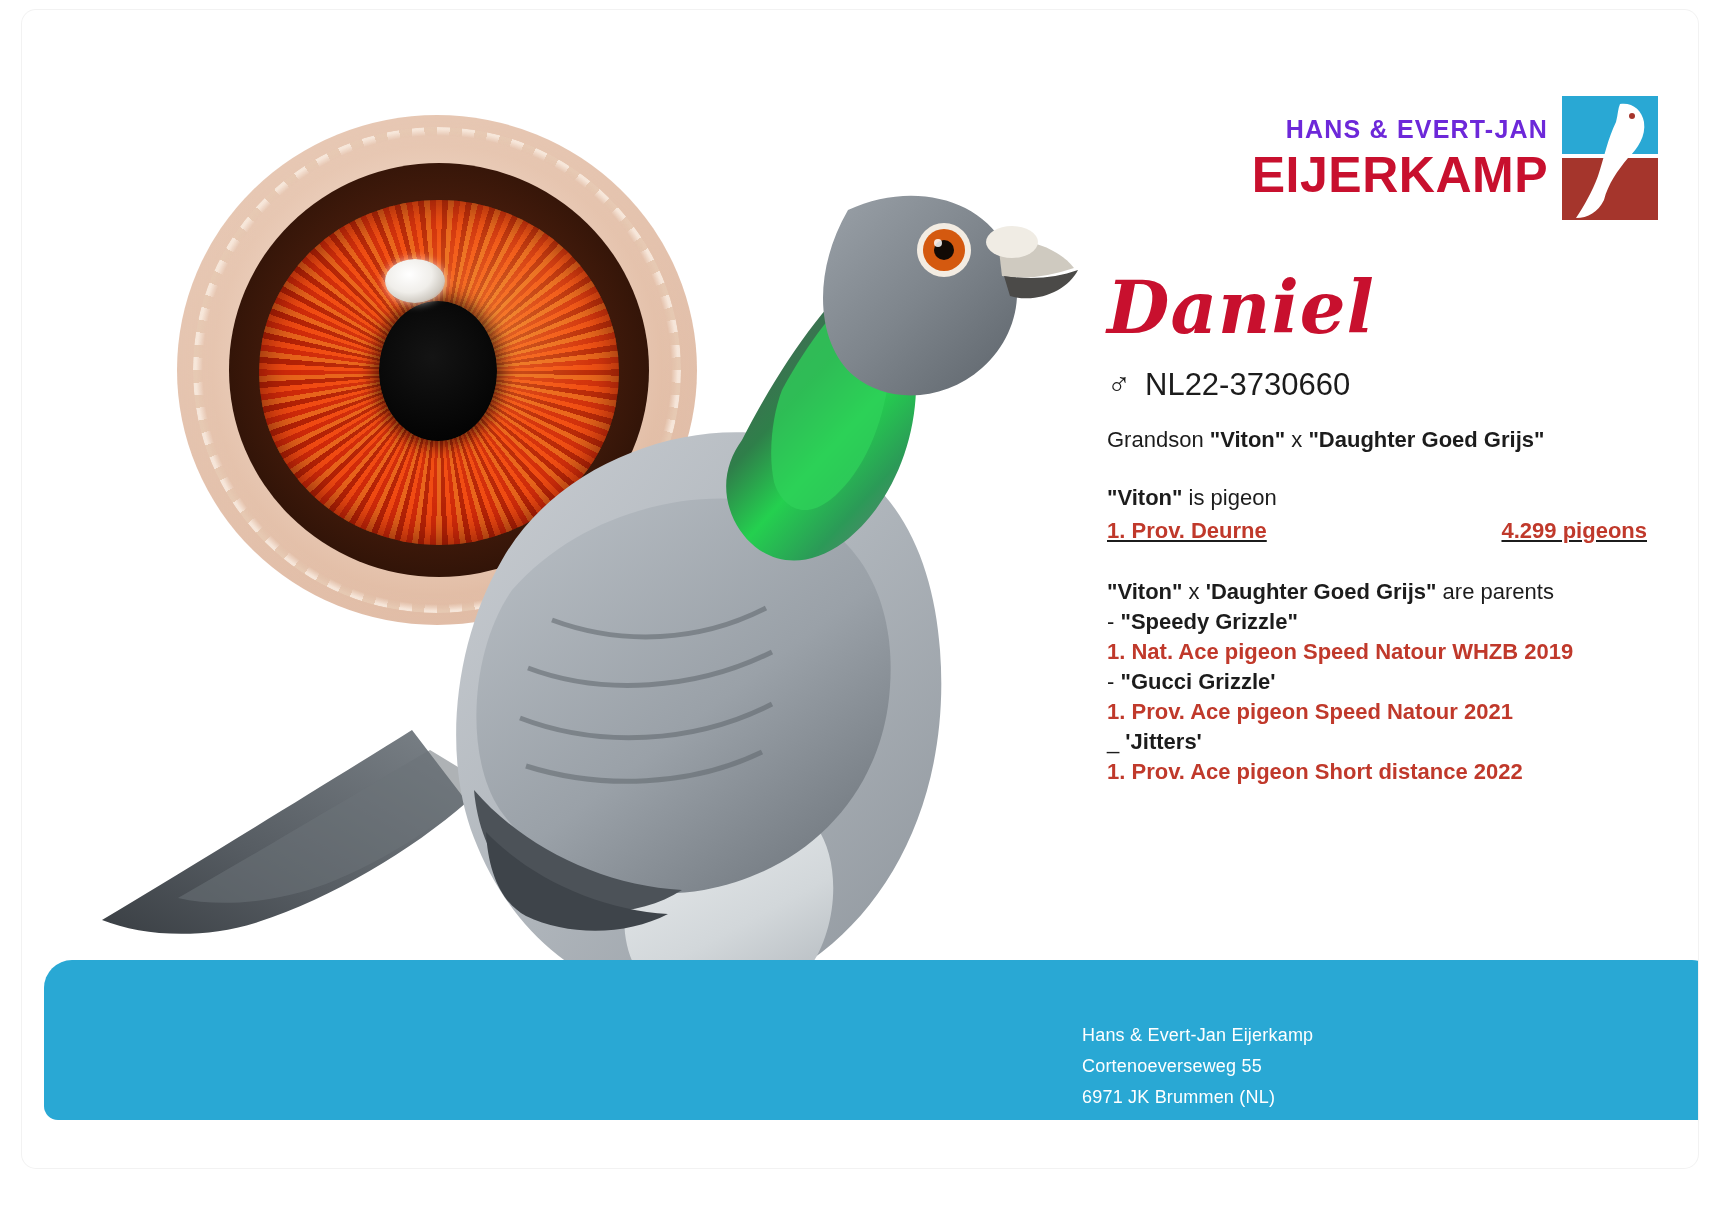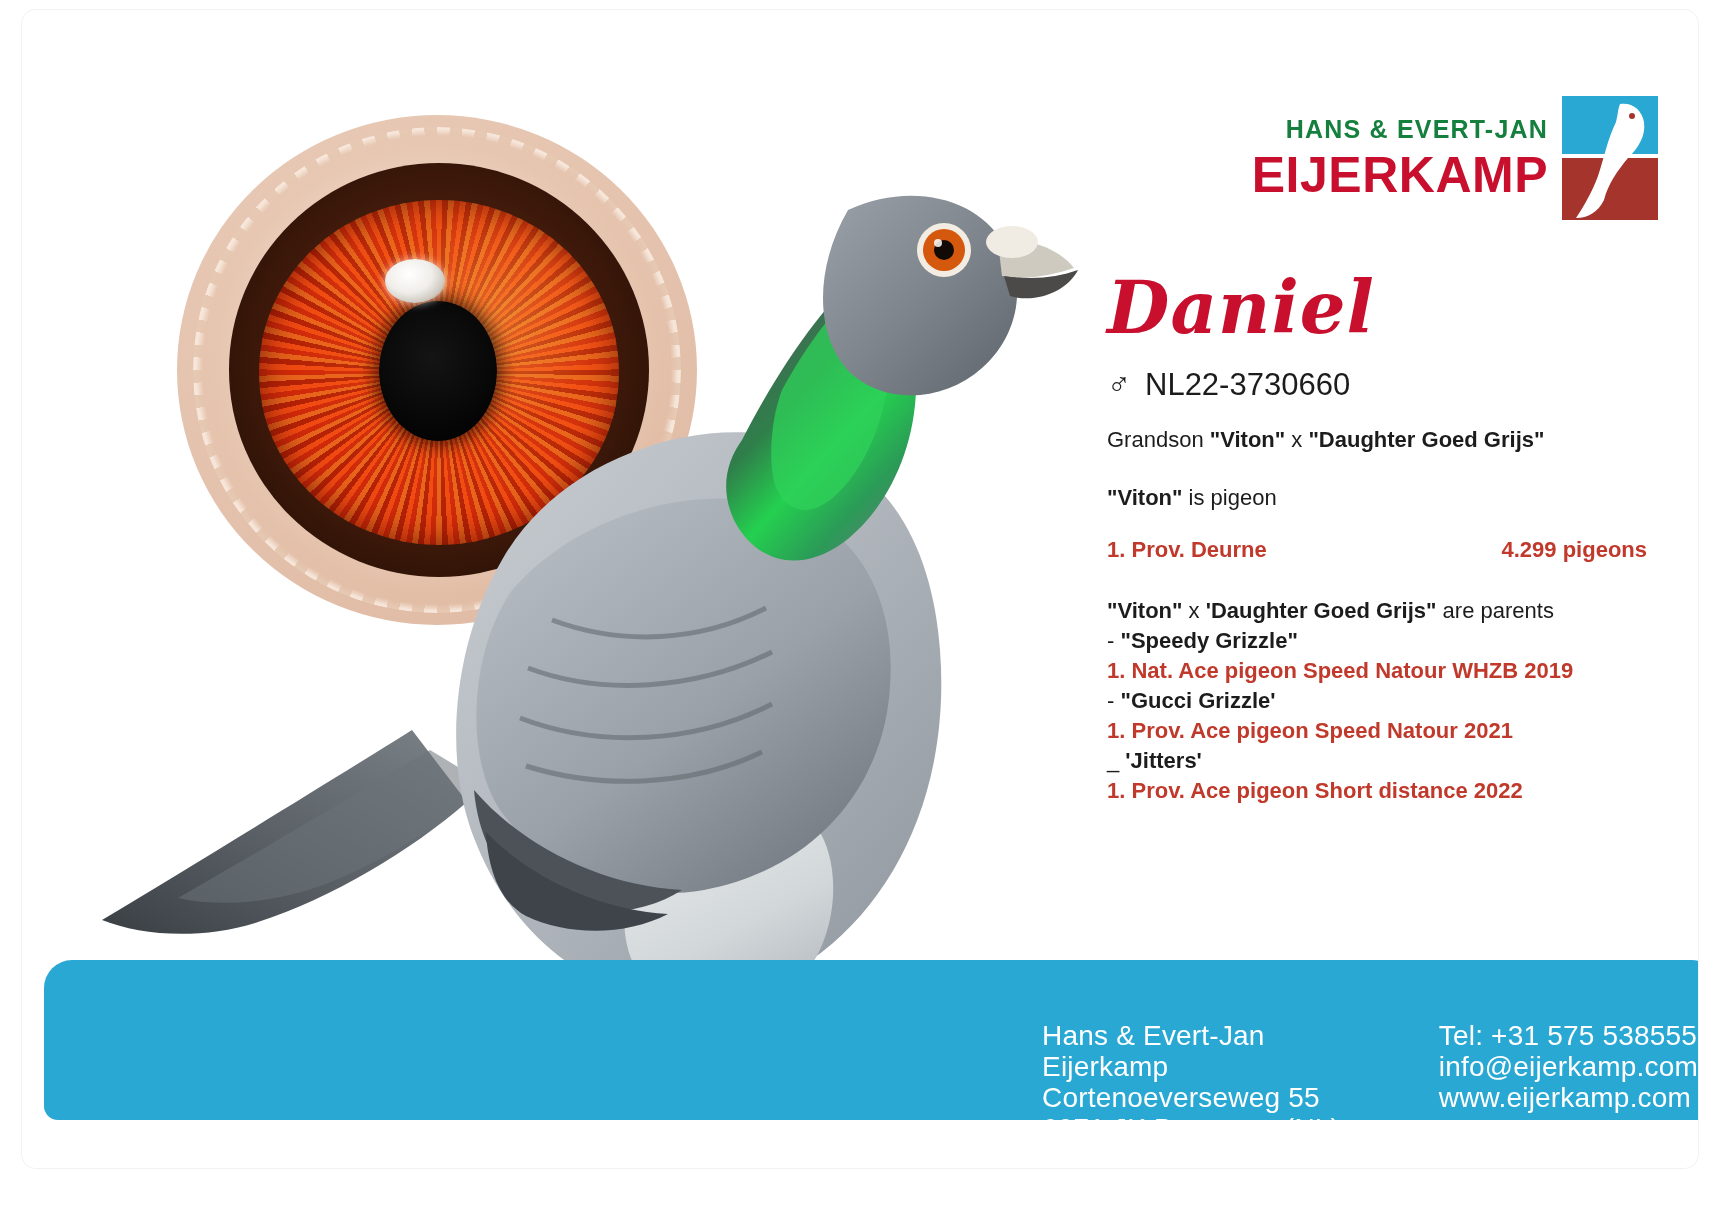--- a/index.html
+++ b/index.html
@@ -128,43 +128,43 @@
     position: absolute;
     left: 22px;
     bottom: 48px;
     width: 1676px;
     height: 160px;
     background: #29a8d4;
     border-radius: 28px 28px 14px 14px;
   }
   .footer-cols {
     position: absolute;
-    left: 1020px;
+    left: 1060px;
     top: 1010px;
     display: flex;
     gap: 42px;
     color: #ffffff;
-    font-size: 28px;
+    font-size: 18px;
     line-height: 31px;
     letter-spacing: .2px;
   }
   .footer-cols div p { margin: 0; }
 
   
   .logo {
     position: absolute;
     right: 36px;
     top: 82px;
     display: flex;
     align-items: center;
     gap: 10px;
   }
   .logo-text { text-align: right; line-height: 1; }
   .logo-top {
-    color: #15803d;
+    color: #6d28d9;
     font-weight: bold;
     font-size: 25px;
     letter-spacing: 1.2px;
   }
   .logo-bottom {
     color: #c8102e;
     font-weight: bold;
     font-size: 50px;
     letter-spacing: .5px;
     margin-top: 8px;
@@ -200,23 +200,24 @@
   .pedigree {
     margin-top: 22px;
     font-size: 22px;
     line-height: 30px;
   }
   .winner-title {
     margin-top: 30px;
     font-size: 22px;
   }
   .results {
-    margin-top: 24px;
+    margin-top: 5px;
     width: 540px;
     font-size: 22px;
+    text-decoration: underline;
   }
   .result-row {
     display: flex;
     justify-content: space-between;
     line-height: 29px;
   }
   .result-row.highlight { color: #c0392b; font-weight: bold; }
   .parents {
     margin-top: 32px;
     font-size: 22px;
@@ -336,25 +337,20 @@
       </svg>
     </div>
 
     <div class="footer-band"></div>
     <div class="footer-cols">
       <div>
         <p>Hans &amp; Evert-Jan Eijerkamp</p>
         <p>Cortenoeverseweg 55</p>
         <p>6971 JK Brummen (NL)</p>
       </div>
-      <div>
-        <p>Tel: +31 575 538555</p>
-        <p>info@eijerkamp.com</p>
-        <p>www.eijerkamp.com</p>
-      </div>
     </div>
 
     <div class="logo">
       <div class="logo-text">
         <div class="logo-top">HANS &amp; EVERT-JAN</div>
         <div class="logo-bottom">EIJERKAMP</div>
       </div>
       <div class="logo-mark">
         <svg viewBox="0 0 104 132" xmlns="http://www.w3.org/2000/svg">
           <path d="M4 4 H100 V62 H4 Z" fill="#29a8d4"></path>

